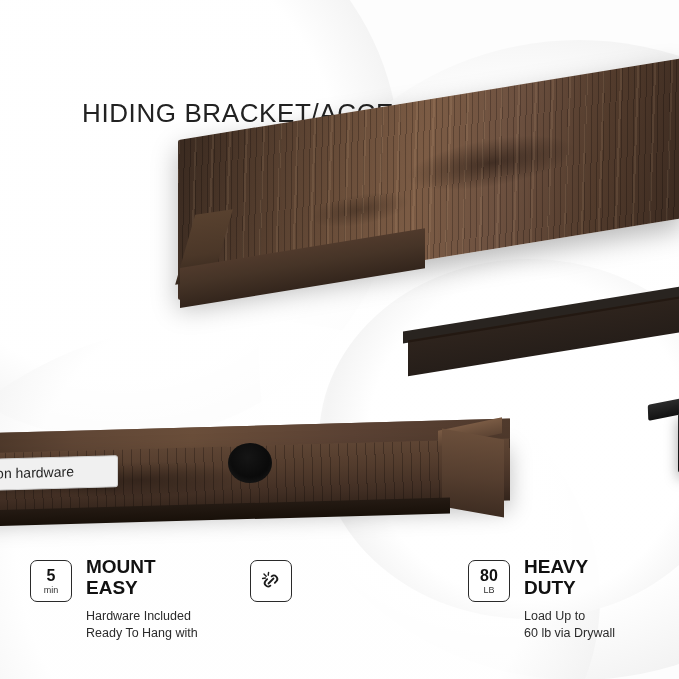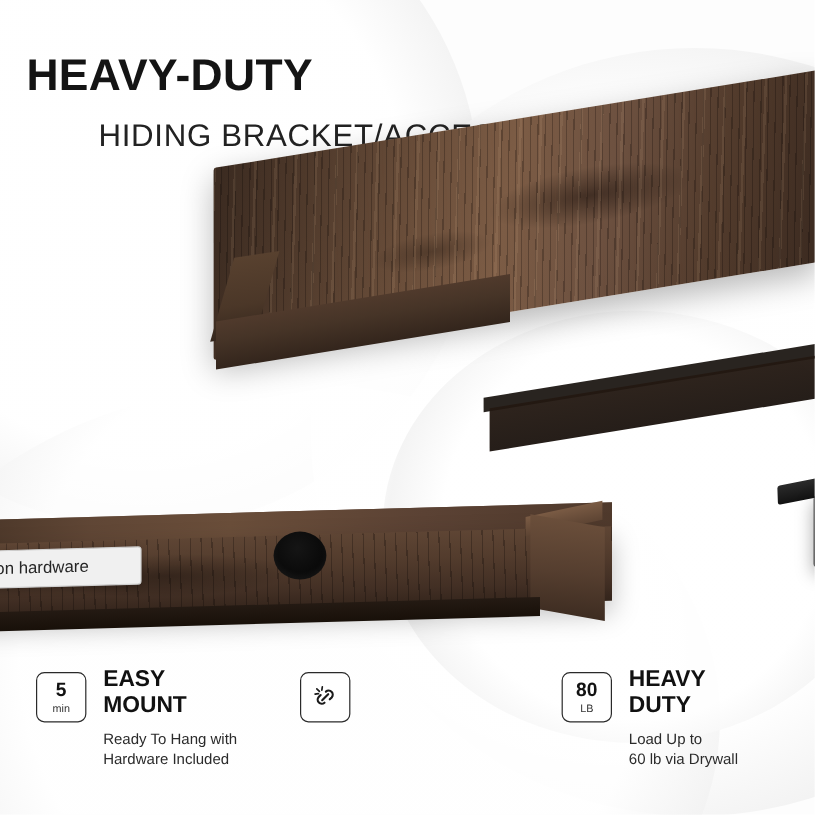--- a/index.html
+++ b/index.html
@@ -328,21 +328,20 @@
 </head>
 <body>
 
 <div id="canvas">
 
   <div class="bg-swoosh-a"></div>
   <div class="bg-swoosh-b"></div>
   <div class="bg-swoosh-c"></div>
   <div class="bg-swoosh-d"></div>
 
-  <div class="title">HEAVY-DUTY</div>
   <div class="subtitle">HIDING BRACKET/ACCESSORY</div>
 
   <div class="shelf-top">
     <div class="board-top">
       <div class="grain"></div>
       <div class="grain2"></div>
     </div>
     <div class="board-end"></div>
     <div class="board-front"></div>
     <div class="groove"></div>
@@ -370,26 +369,26 @@
   </div>
 
   <div class="features">
 
     <div class="feature f1">
       <div class="badge">
         <div class="big">5</div>
         <div class="small">min</div>
       </div>
       <div class="feat-title">
+        <div>MOUNT</div>
         <div>EASY</div>
-        <div>MOUNT</div>
       </div>
       <div class="feat-sub">
+        <div>Hardware Included</div>
         <div>Ready To Hang with</div>
-        <div>Hardware Included</div>
       </div>
     </div>
 
     <div class="feature f2">
       <div class="badge icon-badge">
         <svg width="24" height="24" viewBox="0 0 24 24">
           <g fill="none" stroke="#1b1b1b" stroke-width="1.8" stroke-linecap="round">
             <path d="M9.5 14.5 L14.5 9.5"></path>
             <path d="M12.6 7.4 a3.4 3.4 0 0 1 4.8 4.8 l-1.6 1.6"></path>
             <path d="M11.4 16.6 a3.4 3.4 0 0 1 -4.8 -4.8 l1.6 -1.6"></path>

